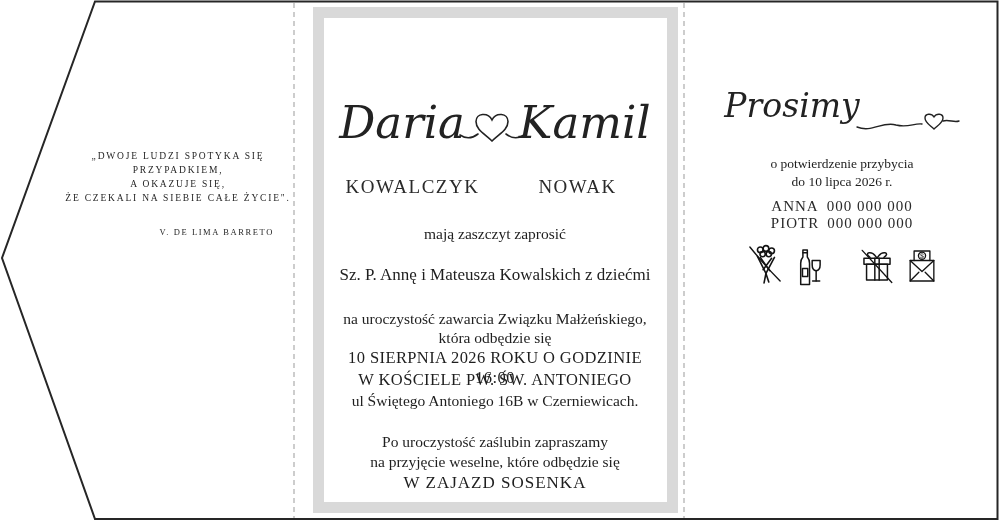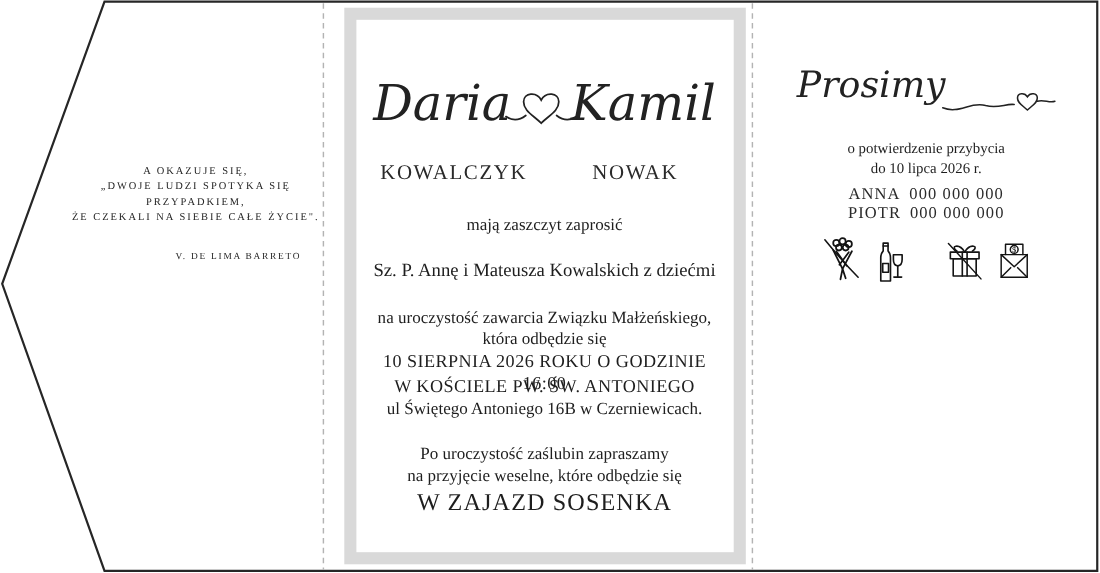--- a/index.html
+++ b/index.html
@@ -19,34 +19,34 @@
     display:block; margin-top:20px; font-size:8.5px; letter-spacing:1.6px;
     text-align:right; padding-right:20px;
   }
 
   
   .frame {
     position:absolute; left:313px; top:7px; width:365px; height:506px;
     box-sizing:border-box; border:11px solid #d9d9d9; background:#fff;
   }
   .mid { position:absolute; left:330px; top:0; width:330px; height:521px; text-align:center; }
-  .abs { position:absolute; left:0; width:100%; }
+  .abs { position:absolute; left:0; width:100%;margin-top:29px; }
 
   .script { font-family:"DejaVu Serif",serif; font-style:italic; line-height:1; color:#222; }
   .names { top:62px; display:flex; justify-content:center; align-items:center; }
   .names .script { font-size:45px; }
   .heart-connector { margin:14px -6px 0 -6px; }
 
   .surnames { top:147px; display:flex; }
   .surnames span { flex:1; font-size:19px; letter-spacing:1.5px; color:#2a2a2a; }
 
   .line-sm   { font-size:15.5px; }
   .line-md   { font-size:17px; }
   .line-caps { font-size:16.5px; letter-spacing:0.4px; }
-  .line-venue{ font-size:22px; letter-spacing:1px; }
+  .line-venue{ font-size:17px; letter-spacing:1px; }
 
   
   .right { position:absolute; left:684px; top:0; width:316px; text-align:center; }
   .prosimy-row { top:60px; display:flex; justify-content:center; align-items:flex-start; }
   .prosimy-row .script { font-size:33px; }
   .flourish { margin:16px 0 0 -4px; }
   .rsvp-line { font-size:13.5px; }
   .contacts { top:169px; }
   .contact-row { display:flex; justify-content:center; gap:8px; font-size:15px; letter-spacing:1px; line-height:17px; color:#2a2a2a; }
   .icons-row { top:211px; display:flex; justify-content:center; align-items:flex-end; height:46px; }
@@ -60,22 +60,22 @@
 
 <div class="canvas">
 
   <svg class="outline-svg" width="1000" height="521" viewBox="0 0 1000 521">
     <polygon points="95,1.5 997.5,1.5 997.5,519 95,519 2,258" fill="#ffffff" stroke="#262626" stroke-width="2"></polygon>
     <line x1="294" y1="3" x2="294" y2="518" stroke="#b3b3b3" stroke-width="1.3" stroke-dasharray="5,4"></line>
     <line x1="684" y1="3" x2="684" y2="518" stroke="#b3b3b3" stroke-width="1.3" stroke-dasharray="5,4"></line>
   </svg>
 
   <div class="quote">
+    <div>„DWOJE LUDZI SPOTYKA SIĘ PRZYPADKIEM,</div>
     <div>A OKAZUJE SIĘ,</div>
-    <div>„DWOJE LUDZI SPOTYKA SIĘ PRZYPADKIEM,</div>
     <div>ŻE CZEKALI NA SIEBIE CAŁE ŻYCIE".</div>
     <span class="attr">V. DE LIMA BARRETO</span>
   </div>
 
   <div class="frame"></div>
 
   <div class="mid">
     <div class="abs names">
       <span class="script">Daria</span>
       <svg class="heart-connector" width="66" height="48" viewBox="0 0 66 48">

